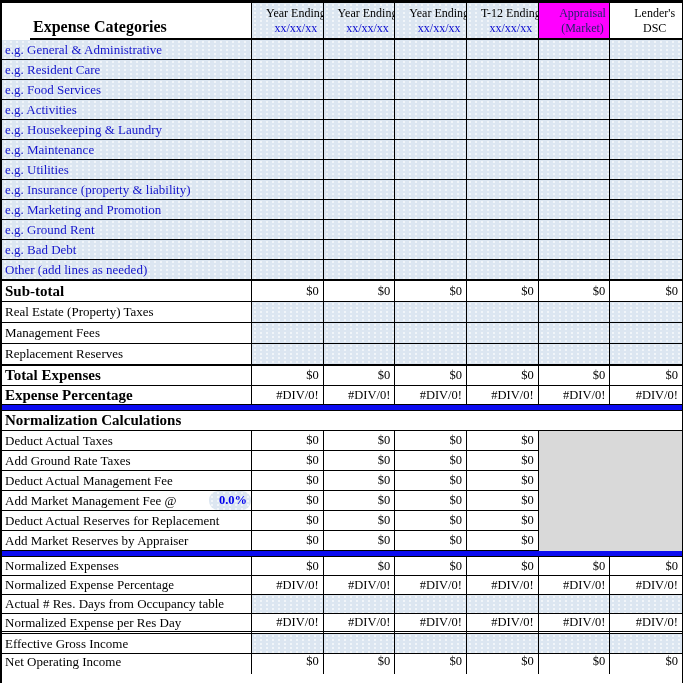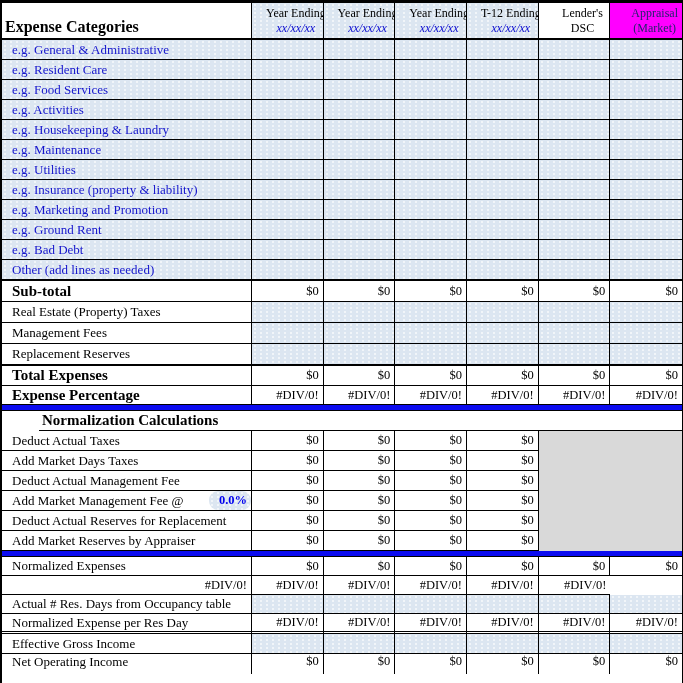--- a/index.html
+++ b/index.html
@@ -8,42 +8,42 @@
     position:relative; width:683px; height:683px; overflow:hidden;
     border-left:2px solid #000; border-top:3px solid #000; border-right:1px solid #000;
     font-family:"Liberation Serif", serif; background:#fff; color:#000;
   }
   .row { display:grid; grid-template-columns:250px repeat(6,1fr); width:100%; }
   .cell {
     border-right:1px solid #000; border-bottom:1px solid #000;
     display:flex; align-items:center; overflow:hidden; white-space:nowrap;
   }
   .cell:last-child { border-right:none; }
-  .lbl { padding-left:10px; font-size:13px; justify-content:flex-start; }
+  .lbl { padding-left:3px; font-size:13px; justify-content:flex-start; }
   .val { justify-content:flex-end; padding-right:4px; font-size:12.5px; }
   .blue {
     background-color:#dce6f1;
     background-image:radial-gradient(rgba(255,255,255,.9) .8px, rgba(255,255,255,0) 1.1px);
     background-size:6px 4px;
   }
   .ct { color:#1515cd; }
   .b { font-weight:bold; font-size:15px; }
   .h20{height:20px} .h19{height:19px} .h21{height:21px} .h22{height:22px}
   .tt .cell { border-top:1px solid #000; }
   
   .hrow { height:37px; }
   .hrow .cell { border-bottom:2px solid #000; }
-  .htitle { font-size:16px; font-weight:bold; align-items:flex-end; padding-bottom:2px; padding-left:3px; }
+  .htitle { font-size:16px; font-weight:bold; align-items:flex-end; padding-bottom:2px; padding-left:3px;margin-left:28px; }
   .hc { flex-direction:column; justify-content:flex-end; align-items:center; padding-bottom:2px; font-size:12px; line-height:1.25; text-align:center;padding-left:17px; }
-  .hc .l2 { color:#0b0bd0; font-style:italic; }
+  .hc .l2 { color:#0b0bd0; }
   .mag { background:#ff00ff; color:#23236b; }
   
   .bluebar { height:6px; background:#0c0cf0; border-bottom:1px solid #000; }
   
-  .ntitle { height:20px; border-bottom:1px solid #000; display:flex; align-items:center; padding-left:3px; font-weight:bold; font-size:15px; background:#fff;margin-left:37px; }
+  .ntitle { height:20px; border-bottom:1px solid #000; display:flex; align-items:center; padding-left:3px; font-weight:bold; font-size:15px; background:#fff; }
   
   .grayc { background:#d9d9d9; border-bottom:none; }
   .grayc.mid { border-right:none; }
   
   .ratewrap { padding-right:0;justify-content:center; }
   .rate {
     margin-left:auto; width:42px; height:100%;
     background-color:#dce6f1;
     background-image:radial-gradient(rgba(255,255,255,.9) .8px, rgba(255,255,255,0) 1.1px);
     background-size:6px 4px;
@@ -69,28 +69,28 @@
         <span class="l2">xx/xx/xx</span>
       </div>
     <div class="cell hc blue">
         <span class="l1">Year Ending</span>
         <span class="l2">xx/xx/xx</span>
       </div>
     <div class="cell hc blue">
         <span class="l1">T-12 Ending</span>
         <span class="l2">xx/xx/xx</span>
       </div>
+    <div class="cell hc mag">
+        <span class="l1">Appraisal</span>
+        <span class="l1">(Market)</span>
+      </div>
     <div class="cell hc">
         <span class="l1">Lender's</span>
         <span class="l1">DSC</span>
       </div>
-    <div class="cell hc mag">
-        <span class="l1">Appraisal</span>
-        <span class="l1">(Market)</span>
-      </div>
   </div>
 
   <div class="row h20">
       <div class="cell lbl blue ct">e.g. General &amp; Administrative</div>
       <div class="cell blue"></div>
       <div class="cell blue"></div>
       <div class="cell blue"></div>
       <div class="cell blue"></div>
       <div class="cell blue"></div>
       <div class="cell blue"></div>
@@ -262,21 +262,21 @@
   <div class="row h20">
       <div class="cell lbl">Deduct Actual Taxes</div>
       <div class="cell val">$0</div>
       <div class="cell val">$0</div>
       <div class="cell val">$0</div>
       <div class="cell val">$0</div>
       <div class="cell grayc mid"></div>
       <div class="cell grayc"></div>
     </div>
   <div class="row h20">
-      <div class="cell lbl">Add Market Days Taxes</div>
+      <div class="cell lbl">Add Ground Rate Taxes</div>
       <div class="cell val">$0</div>
       <div class="cell val">$0</div>
       <div class="cell val">$0</div>
       <div class="cell val">$0</div>
       <div class="cell grayc mid"></div>
       <div class="cell grayc"></div>
     </div>
   <div class="row h20">
       <div class="cell lbl">Deduct Actual Management Fee</div>
       <div class="cell val">$0</div>
@@ -322,20 +322,21 @@
   <div class="row h19">
       <div class="cell lbl">Normalized Expenses</div>
       <div class="cell val">$0</div>
       <div class="cell val">$0</div>
       <div class="cell val">$0</div>
       <div class="cell val">$0</div>
       <div class="cell val">$0</div>
       <div class="cell val">$0</div>
     </div>
   <div class="row h19">
+      <div class="cell lbl">Normalized Expense Percentage</div>
       <div class="cell val">#DIV/0!</div>
       <div class="cell val">#DIV/0!</div>
       <div class="cell val">#DIV/0!</div>
       <div class="cell val">#DIV/0!</div>
       <div class="cell val">#DIV/0!</div>
       <div class="cell val">#DIV/0!</div>
     </div>
   <div class="row h19">
       <div class="cell lbl">Actual # Res. Days from Occupancy table</div>
       <div class="cell blue"></div>

